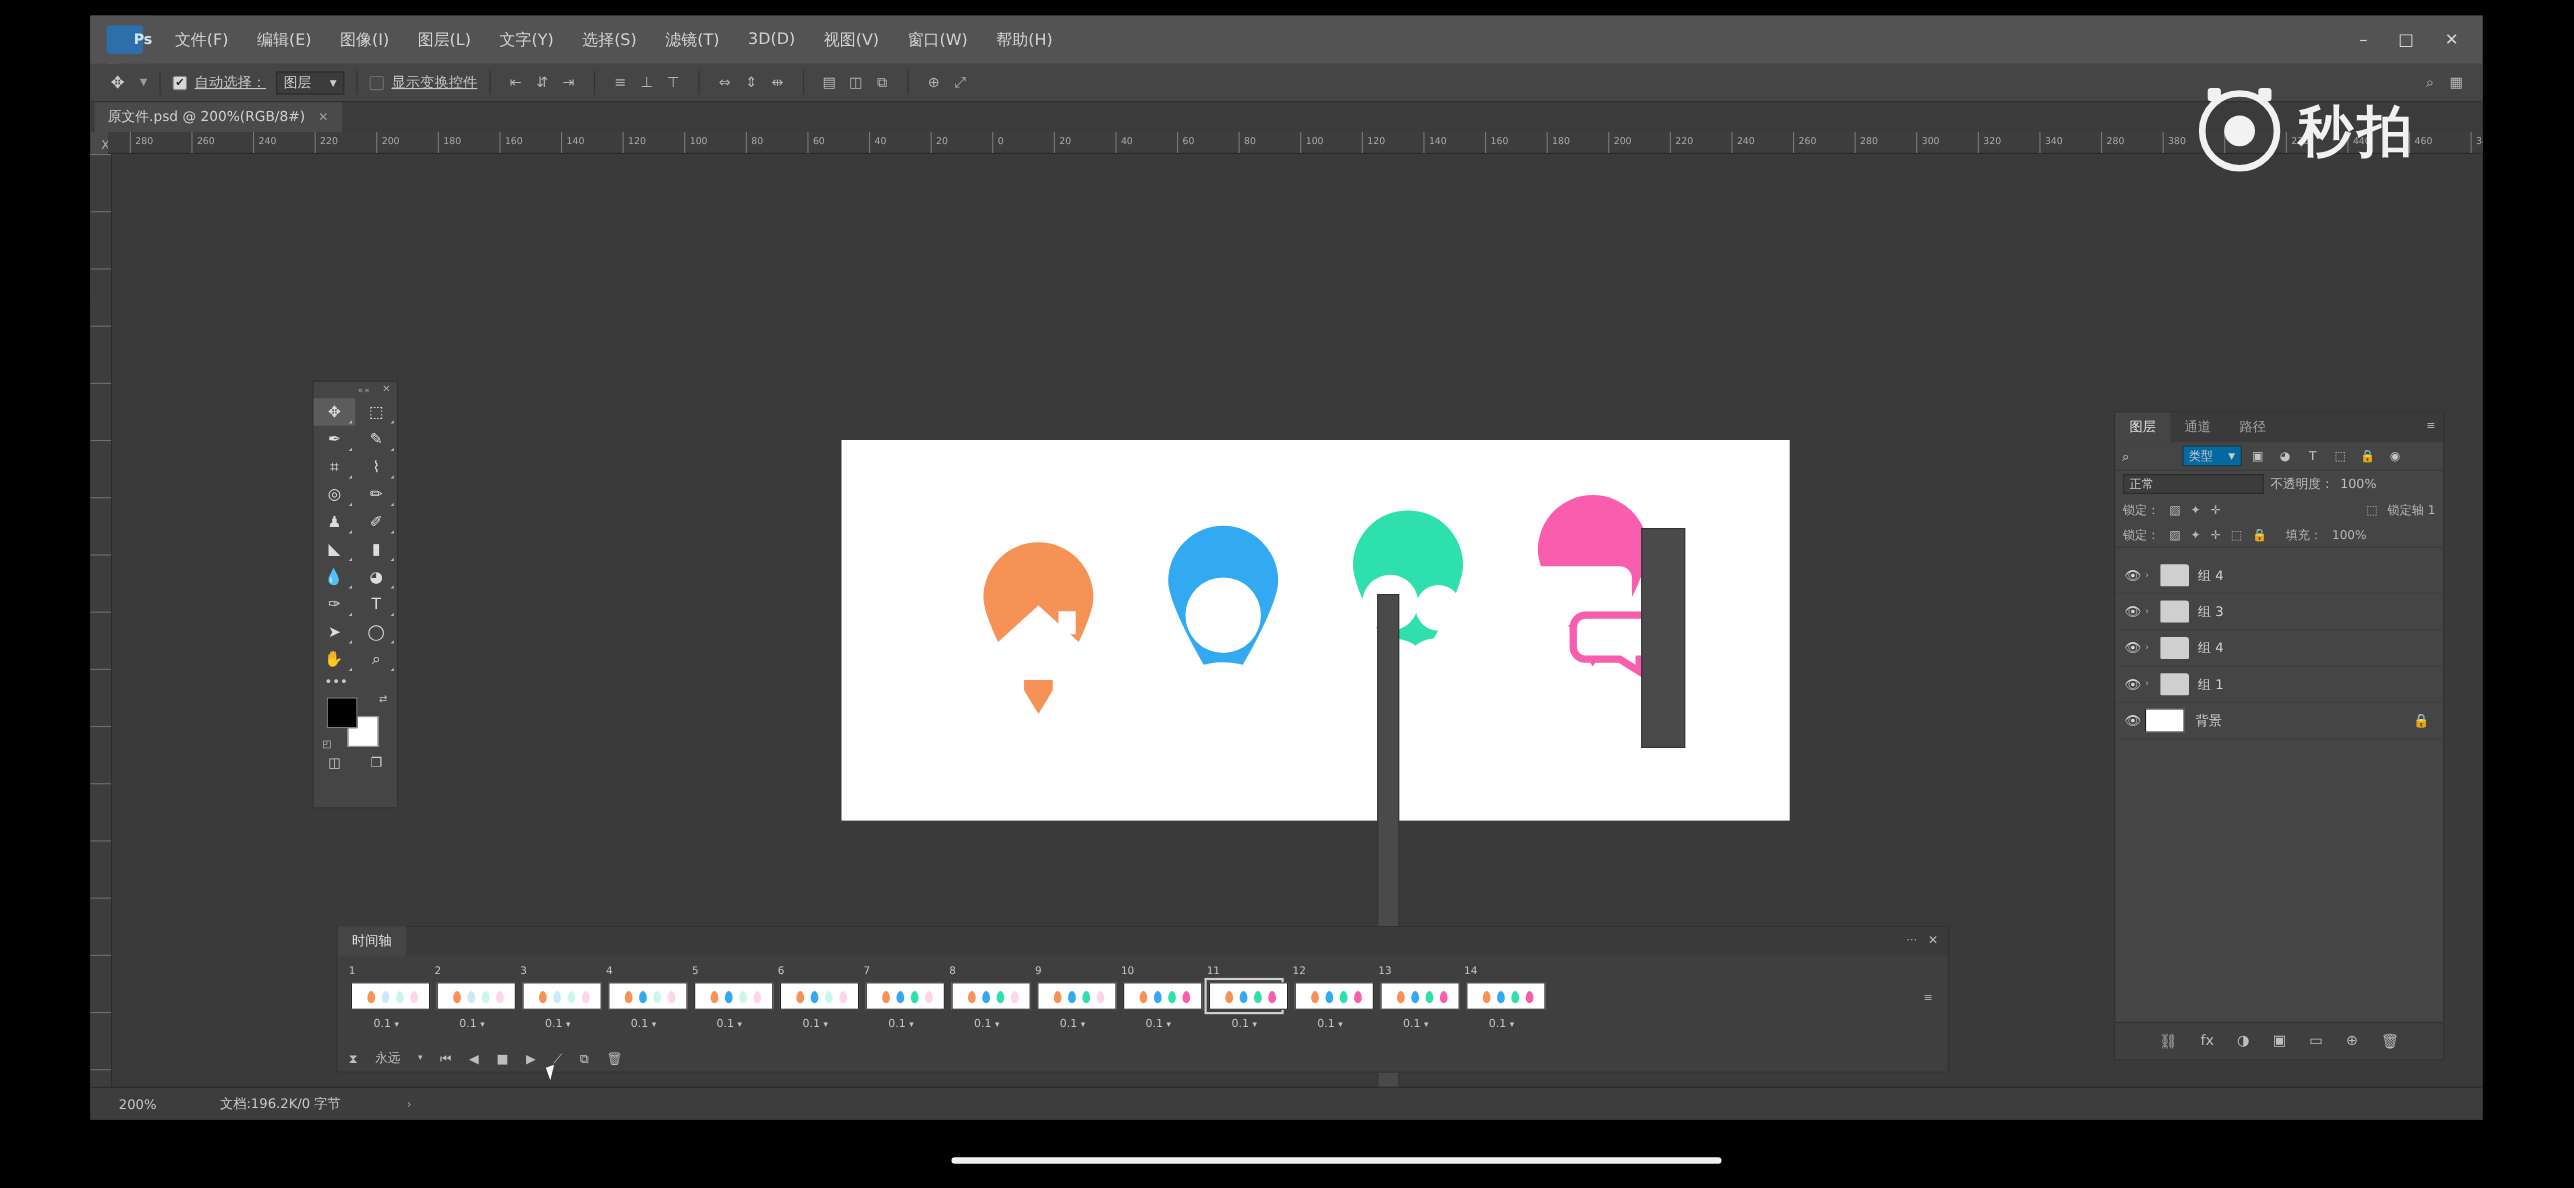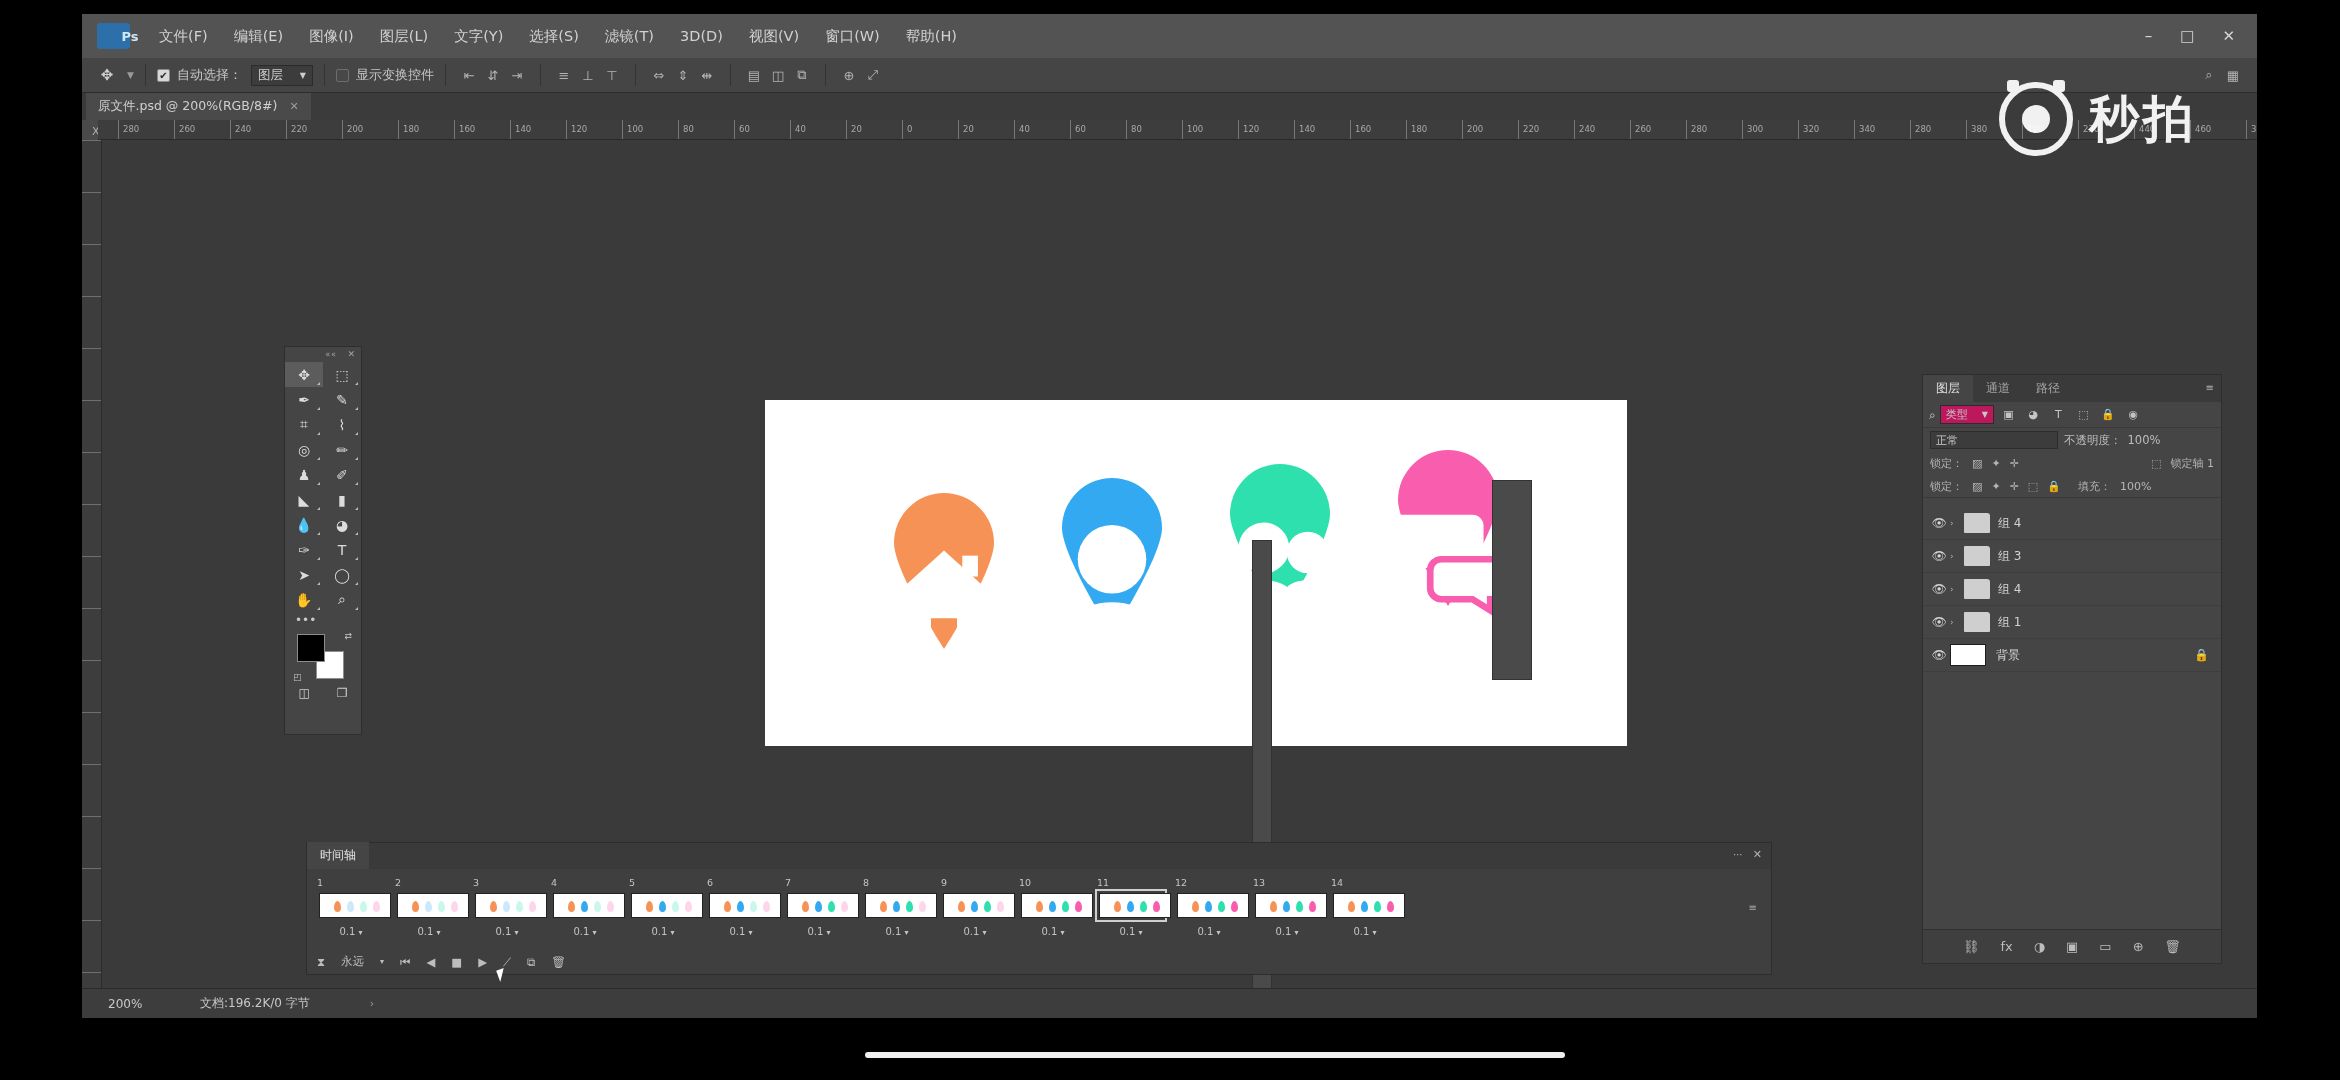--- a/index.html
+++ b/index.html
@@ -23,21 +23,21 @@
 
   
   .optionbar { position:absolute; left:0; top:44px; width:100%; height:35px; background:#454545;
     display:flex; align-items:center; border-bottom:1px solid #2c2c2c; }
   .opt-tool { margin-left:14px; color:#cfcfcf; font-size:15px; width:22px; text-align:center; }
   .opt-caret { color:#9a9a9a; font-size:9px; margin-left:9px; }
   .opt-sep { width:1px; height:22px; background:#333; margin:0 11px; }
   .chk { width:13px; height:13px; background:#d8d8d8; border:1px solid #8c8c8c; border-radius:2px;
     display:inline-flex; align-items:center; justify-content:center; color:#2a2a2a; font-size:10px; }
   .chk.off { background:#484848; border-color:#6d6d6d; color:transparent; }
-  .opt-label { color:#c6c6c6; font-size:13px; margin-left:7px; white-space:nowrap; }
+  .opt-label { color:#c6c6c6; font-size:13px; margin-left:7px; white-space:nowrap;text-decoration:underline; }
   .opt-select { margin-left:9px; height:21px; min-width:62px; background:#3c3c3c; border:1px solid #2b2b2b;
     color:#cecece; font-size:12.5px; display:flex; align-items:center; padding:0 6px; justify-content:space-between; }
   .align-ico { width:24px; height:22px; color:#b4b4b4; font-size:13px; display:flex; align-items:center; justify-content:center; }
   .opt-right { margin-left:auto; display:flex; align-items:center; padding-right:12px; }
 
   
   .tabstrip { position:absolute; left:0; top:79px; width:100%; height:27px; background:#3b3b3b; }
   .doctab { position:absolute; left:4px; top:0; height:27px; background:#4a4a4a; display:flex;
     align-items:center; padding:0 12px; color:#d0d0d0; font-size:12.5px; white-space:nowrap; }
   .tab-x { margin-left:12px; color:#9d9d9d; font-size:11px; }
@@ -66,22 +66,22 @@
   
   .panel { position:absolute; background:#454545; border:1px solid #2e2e2e; }
   .panel-tabs { height:27px; background:#3a3a3a; display:flex; align-items:flex-end; position:relative; }
   .ptab { height:27px; padding:0 13px; color:#a3a3a3; font-size:12px; display:flex; align-items:center; }
   .ptab.active { background:#454545; color:#e0e0e0; }
   .pmenu { position:absolute; right:7px; top:7px; color:#b0b0b0; font-size:10px; }
 
   
   #layers { left:1840px; top:360px; width:300px; height:590px; }
   .l-search { height:26px; display:flex; align-items:center; padding:0 6px; gap:4px; border-bottom:1px solid #3a3a3a; }
-  .l-kind { height:19px; background:#be185d; border:1px solid #2c2c2c; color:#c8c8c8; font-size:11px;
-    display:flex; align-items:center; padding:0 5px; gap:14px; }
+  .l-kind { height:19px; background:#0369a1; border:1px solid #2c2c2c; color:#c8c8c8; font-size:11px;
+    display:flex; align-items:center; padding:0 5px; gap:14px;margin-left:44px; }
   .l-fico { width:21px; height:19px; color:#c4c4c4; font-size:11px; display:flex; align-items:center; justify-content:center; }
   .l-mode { height:24px; display:flex; align-items:center; padding:0 7px; color:#bdbdbd; font-size:11.5px; gap:6px; }
   .l-mode .sel { width:128px; height:18px; background:#3c3c3c; border:1px solid #2c2c2c; display:flex;
     align-items:center; padding:0 5px; color:#c9c9c9; font-size:11px; }
   .l-lockrow { height:23px; display:flex; align-items:center; padding:0 7px; color:#b5b5b5; font-size:11px; gap:9px; }
   .l-rows { position:absolute; left:0; right:0; top:132px; bottom:38px; }
   .lrow { height:33px; display:flex; align-items:center; padding-left:5px; border-bottom:1px solid #3e3e3e; }
   .eye { width:22px; color:#d6d6d6; font-size:12px; text-align:center; }
   .ltri { width:14px; color:#b0b0b0; font-size:9px; }
   .lfold { width:26px; height:20px; background:#cfcfcf; border-radius:1px 3px 1px 1px; margin-right:8px; }

